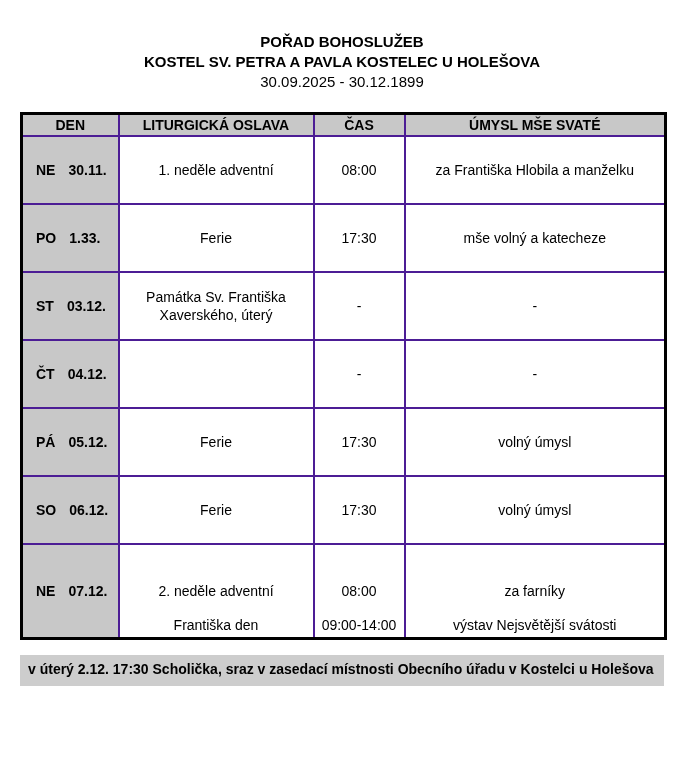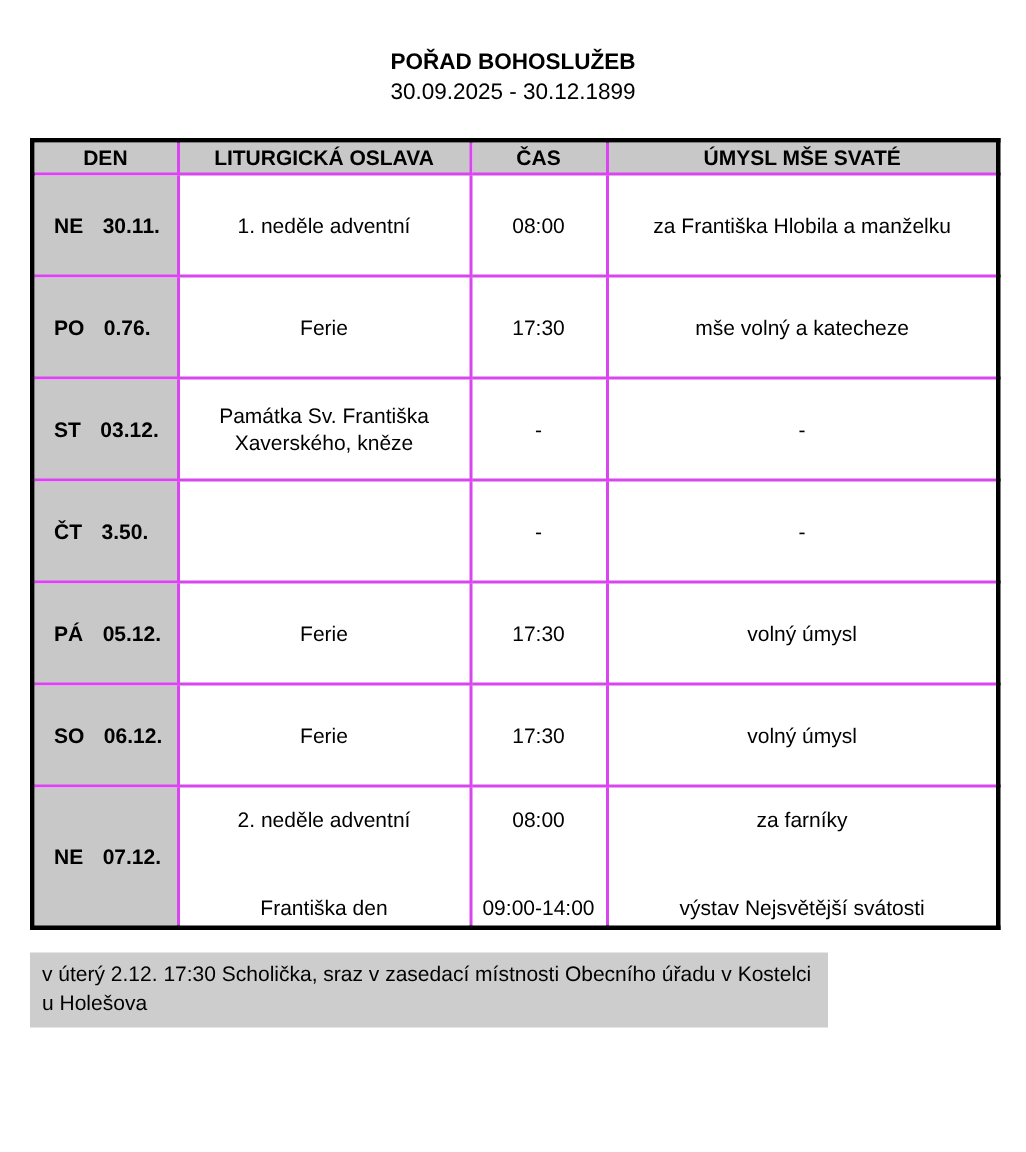--- a/index.html
+++ b/index.html
@@ -38,21 +38,21 @@
     margin: 20px 0 0 20px;
     width: 644px;
     border: 3px solid #000000;
   }
   table.schedule col.c-day   { width: 97px; }
   table.schedule col.c-cel   { width: 195px; }
   table.schedule col.c-time  { width: 91px; }
   table.schedule col.c-int   { width: 261px; }
   table.schedule th,
   table.schedule td {
-    border: 2px solid #d946ef;
+    border: 2px solid #4c1d95;
     padding: 0;
     overflow: hidden;
   }
   table.schedule th {
     background: #c8c8c8;
     font-size: 14px;
     font-weight: bold;
     height: 20px;
     text-align: center;
     vertical-align: middle;
@@ -76,40 +76,42 @@
     padding: 0 8px;
     margin-top: 16px;
   }
   
   .stack {
     height: 92px;
     display: flex;
     flex-direction: column;
     align-items: center;
   }
-  .stack .l1 { margin-top: 12px; font-size: 14px; line-height: 18px; }
+  .stack .l1 { margin-top: 37px; font-size: 14px; line-height: 18px; }
   .stack .l2 { margin-top: auto; padding-bottom: 3px; font-size: 14px; line-height: 18px; }
   .note-bar {
     margin: 15px 0 0 20px;
-    width: 532px;
+    width: 644px;
     box-sizing: border-box;
     background: #cdcdcd;
     font-size: 14px;
     line-height: 19px;
     padding: 5px 10px 7px 8px;
     text-align: left;
+    font-weight: bold;
   }
 </style>
 </head>
 <body>
 
 <div class="page">
 
   <div class="titles">
     <div class="title-line">POŘAD BOHOSLUŽEB</div>
+    <div class="title-line">KOSTEL SV. PETRA A PAVLA KOSTELEC U HOLEŠOVA</div>
     <div class="date-line">30.09.2025 - 30.12.1899</div>
   </div>
 
   <table class="schedule">
     <colgroup>
       <col class="c-day">
         <col class="c-cel">
         <col class="c-time">
         <col class="c-int">
     </colgroup>
@@ -130,43 +132,43 @@
             </span>
         </td>
         <td class="txt-cell">1. neděle adventní</td>
         <td class="txt-cell">08:00</td>
         <td class="txt-cell">za Františka Hlobila a manželku</td>
       </tr>
       <tr class="row">
         <td class="day-cell">
           <span class="day-wrap">
               <span>PO</span>
-              <span>0.76.</span>
+              <span>1.33.</span>
             </span>
         </td>
         <td class="txt-cell">Ferie</td>
         <td class="txt-cell">17:30</td>
         <td class="txt-cell">mše volný a katecheze</td>
       </tr>
       <tr class="row">
         <td class="day-cell">
           <span class="day-wrap">
               <span>ST</span>
               <span>03.12.</span>
             </span>
         </td>
-        <td class="txt-cell">Památka Sv. Františka Xaverského, kněze</td>
+        <td class="txt-cell">Památka Sv. Františka Xaverského, úterý</td>
         <td class="txt-cell">-</td>
         <td class="txt-cell">-</td>
       </tr>
       <tr class="row">
         <td class="day-cell">
           <span class="day-wrap">
               <span>ČT</span>
-              <span>3.50.</span>
+              <span>04.12.</span>
             </span>
         </td>
         <td class="txt-cell"></td>
         <td class="txt-cell">-</td>
         <td class="txt-cell">-</td>
       </tr>
       <tr class="row">
         <td class="day-cell">
           <span class="day-wrap">
               <span>PÁ</span>

